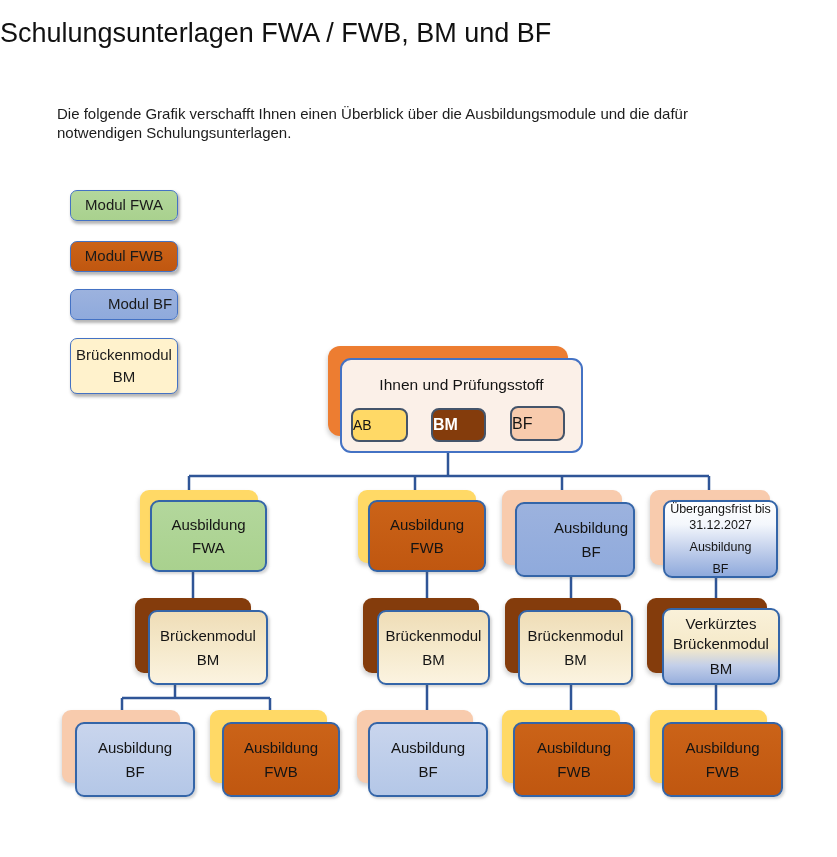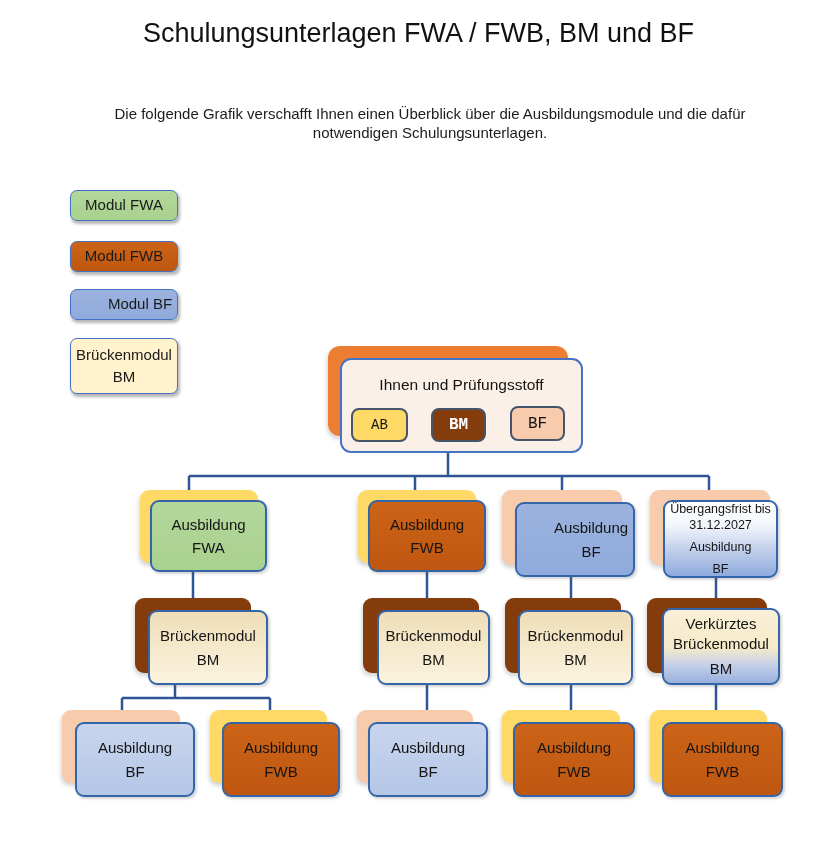--- a/index.html
+++ b/index.html
@@ -2,25 +2,25 @@
 <html><head>
 <meta charset="utf-8">
 <style>
   * { margin:0; padding:0; box-sizing:border-box; }
   html,body { background:#ffffff; }
   body { font-family:"Liberation Sans", sans-serif; color:#1a1a1a; }
   .canvas { position:relative; width:837px; height:857px; background:#ffffff; overflow:hidden; }
 
   .page-title {
     position:absolute; left:0; top:18px; width:837px;
-    text-align:center; font-size:27px; font-weight:400; color:#111111;
+    font-size:27px; font-weight:400; color:#111111;
   }
   .intro {
-    position:absolute; left:77px; top:105px; width:706px;
-    font-size:15px; line-height:1.25; color:#1c1c1c;text-align:center;
+    position:absolute; left:57px; top:105px; width:706px;
+    font-size:15px; line-height:1.25; color:#1c1c1c;
   }
 
   
   .box {
     position:absolute; display:flex; flex-direction:column;
     align-items:center; justify-content:center; text-align:center;
     border-radius:9px; font-size:15px; line-height:1.55; color:#141414;
     z-index:3;
   }
   .front { border:2px solid #3465A8; box-shadow:1.5px 2px 2.5px rgba(90,90,90,0.25); }
@@ -50,22 +50,22 @@
   .bg-brown  { background:#843C0C; }
   .bg-orange-bright { background:#ED7D31; }
 
   
   .root-front {
     position:absolute; left:340px; top:358px; width:243px; height:95px;
     background:#FBF0E8; border:2px solid #4472C4; border-radius:11px; z-index:3;
   }
   .root-title { position:absolute; left:0; top:16px; width:100%; text-align:center; font-size:15.5px; color:#141414; }
   .chip {
-    position:absolute; display:flex; align-items:center; justify-content:center;
-    border:2px solid #44546A; border-radius:8px; font-size:14px; color:#141414; z-index:4;font-family:Liberation Mono, monospace;
+    position:absolute; display:flex; align-items:center; 
+    border:2px solid #44546A; border-radius:8px; font-size:14px; color:#141414; z-index:4;
   }
   .chip-bm { color:#ffffff; font-weight:bold; font-size:16px; }
   .chip-bf { font-size:16px; }
 
   .small-note { font-size:12.5px; line-height:1.3; }
   .mt6 { margin-top:6px; }
 
   svg.connectors { position:absolute; left:0; top:0; z-index:1; }
 </style>
 </head>

